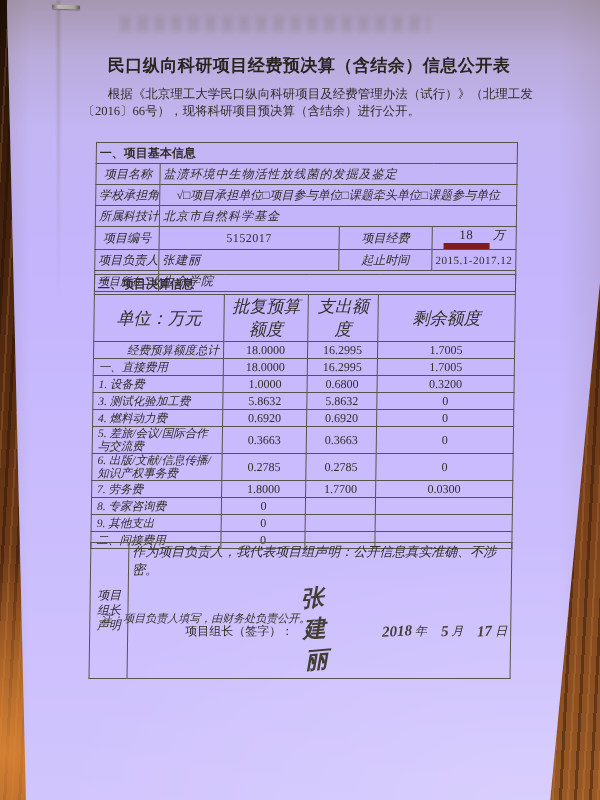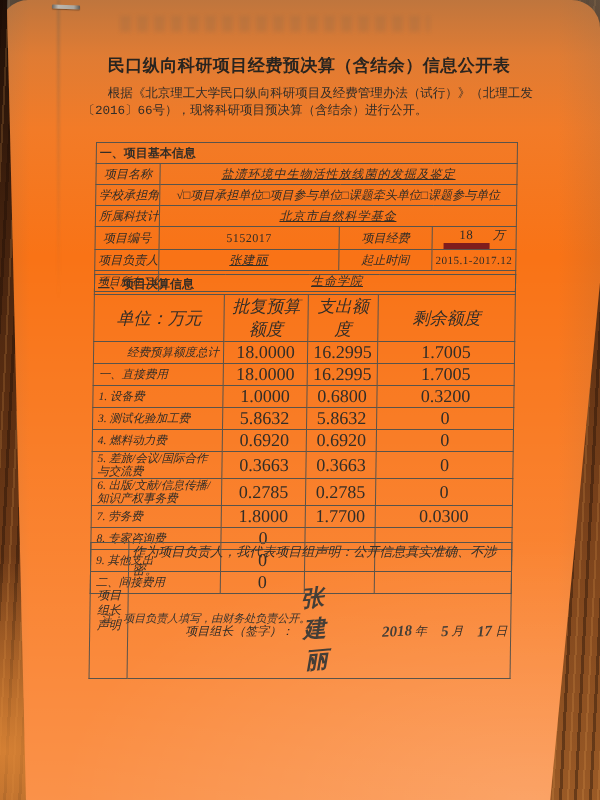--- a/index.html
+++ b/index.html
@@ -13,22 +13,21 @@
     background:
       radial-gradient(50% 35% at 1% 94%, rgba(226,137,55,.85), rgba(226,137,55,0) 70%),
       repeating-linear-gradient(93deg, rgba(25,10,3,.38) 0 3px, rgba(0,0,0,0) 3px 8px,
         rgba(255,178,92,.16) 8px 10px, rgba(0,0,0,0) 10px 15px),
       linear-gradient(168deg,#1d0e06 0%,#3a1d0c 18%,#5c2f12 45%,#7a421b 70%,#9a5a26 100%);
   }
   
   .paper{
     position:absolute;inset:0;
     clip-path:polygon(8px -20px,622px -20px,606px 220px,550px 802px,26px 802px,7px 6px);
-    background:#f97316;
-    border-radius:28px;
+    background:#c4b5fd;
   }
   .paper::before{
     content:"";position:absolute;inset:0;
     background:
       linear-gradient(180deg, rgba(134,120,100,.50) 0%, rgba(158,146,128,.28) 7%,
         rgba(190,182,168,.12) 16%, rgba(0,0,0,0) 32%,
         rgba(255,255,255,.12) 70%, rgba(255,255,255,.22) 100%),
       linear-gradient(90deg, rgba(115,100,82,.20) 0%, rgba(0,0,0,0) 5%,
         rgba(0,0,0,0) 93%, rgba(110,95,78,.14) 100%),
       radial-gradient(130% 55% at 88% 100%, rgba(255,255,255,.16), rgba(0,0,0,0) 60%);
@@ -51,46 +50,46 @@
   
   .content{
     position:absolute;inset:0;color:#35302a;
     transform:skewX(-0.8deg);transform-origin:300px 0;
   }
   .title{
     position:absolute;top:54px;left:55px;width:510px;text-align:center;
     font-size:17px;font-weight:bold;letter-spacing:.5px;color:#29241f;
   }
   .intro{position:absolute;top:86px;left:84px;width:464px;font-size:12.5px;
-    line-height:16.5px;color:#322d28;font-family:Liberation Mono, monospace;}
+    line-height:16.5px;color:#322d28;}
   .intro .l1{text-indent:2em;}
   table.t{border-collapse:collapse;table-layout:fixed;position:absolute;left:98px;}
   .t td{border:1px solid #5a534a;vertical-align:middle;padding:0 3px;
     font-size:12px;color:#322d27;overflow:hidden;}
   #tblA{top:142px;width:421px;}
   #tblB{top:274px;width:421px;}
   #tblC{top:542px;width:421px;}
   .sec{font-weight:bold;font-size:12.5px;height:19px;padding-left:6px;color:#2b2620;}
   #tblA td{height:20px;}
   .lab{text-align:center;font-style:italic;font-size:12px;white-space:nowrap;}
-  .val{text-align:center;font-style:italic;letter-spacing:1px;text-decoration:underline;}
+  .val{font-style:italic;letter-spacing:1px;}
   .valn{text-align:center;font-size:12.5px;letter-spacing:.5px;}
   .chk{text-align:center;font-style:italic;font-size:11.5px;letter-spacing:0;}
   .uline{display:inline-block;min-width:46px;border-bottom:6px solid #7f1d1d;
     text-align:center;font-size:13px;}
   #tblB .hd{height:31px;text-align:center;font-style:italic;font-size:17px;}
   #tblB .rl{height:16px;font-style:italic;font-size:11.5px;padding-left:5px;line-height:13px;}
   #tblB .ind{padding-left:33px;margin-left:8px;}
-  #tblB .num{height:16px;text-align:center;font-size:18px;}
+  #tblB .num{height:16px;text-align:center;font-size:12px;}
   #tblC td{height:60px;}
   .dlabel{text-align:center;font-style:italic;font-size:11.5px;line-height:15px;}
   .dcell{vertical-align:top;padding:3px 4px 2px 6px;}
   .stmt{font-style:italic;font-size:13px;color:#332e28;}
   .sigline{display:flex;align-items:center;margin:6px 0 0 54px;font-size:12px;}
-  .siglabel{font-style:italic;white-space:nowrap;}
+  .siglabel{white-space:nowrap;}
   .hw{font-style:italic;color:#443e37;display:inline-block;}
   .sig-name{font-size:23px;font-weight:bold;letter-spacing:-1px;margin-left:10px;
     transform:rotate(-5deg) translateY(-3px);}
   .dt-num{font-size:15px;font-weight:600;transform:rotate(-3deg);margin:0 3px 0 14px;}
   .dt-char{font-style:italic;font-size:12px;}
   .note{position:absolute;left:110px;top:611px;font-size:11px;font-style:italic;color:#3a352f;}
 </style>
 </head>
 <body>
 

